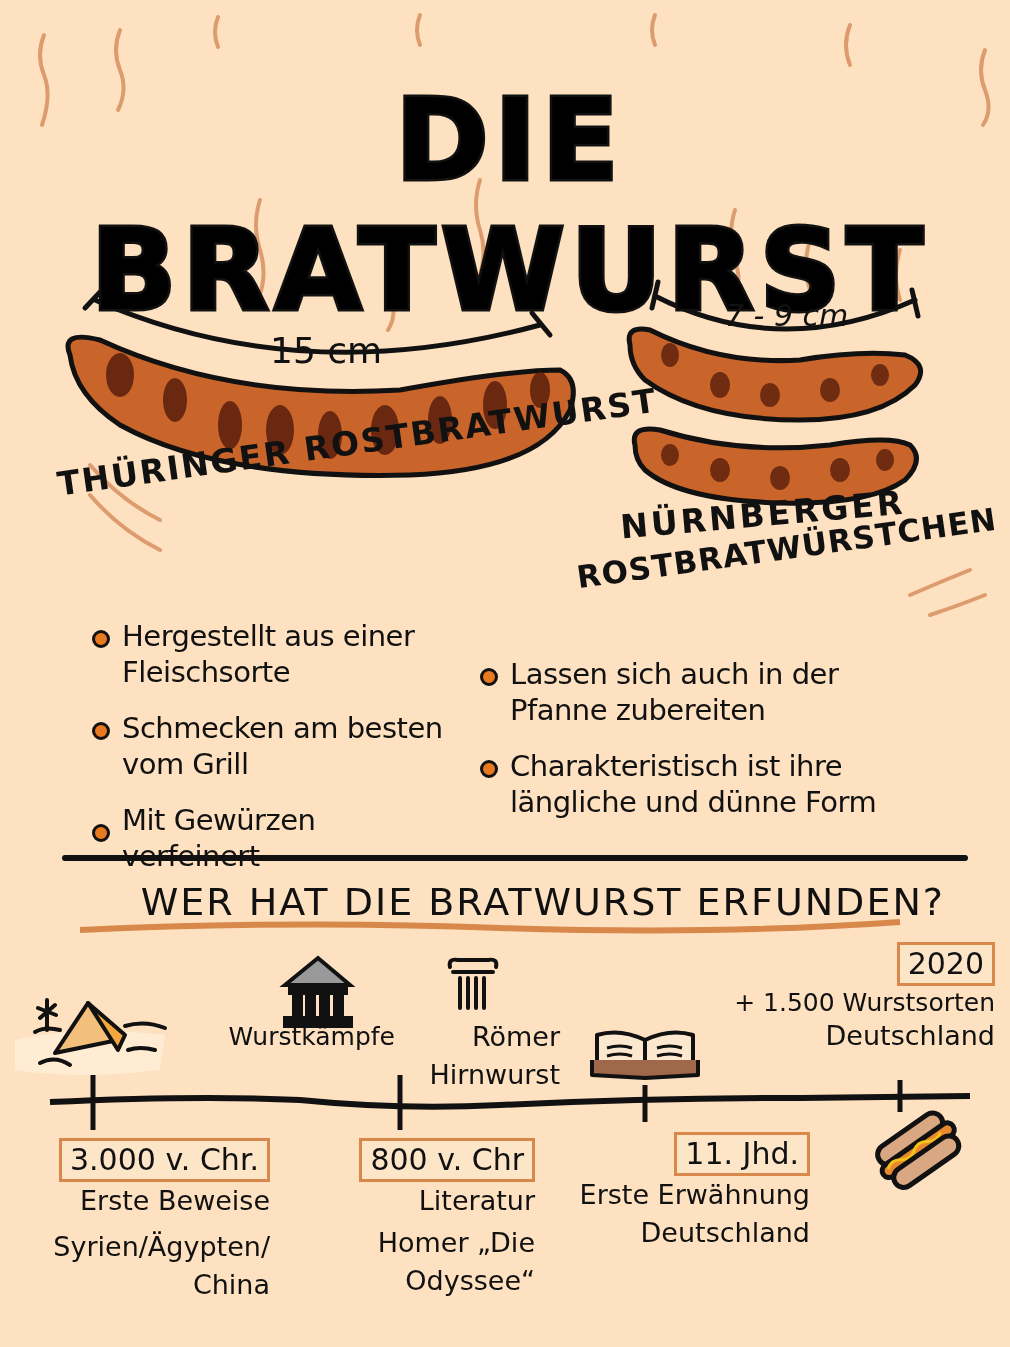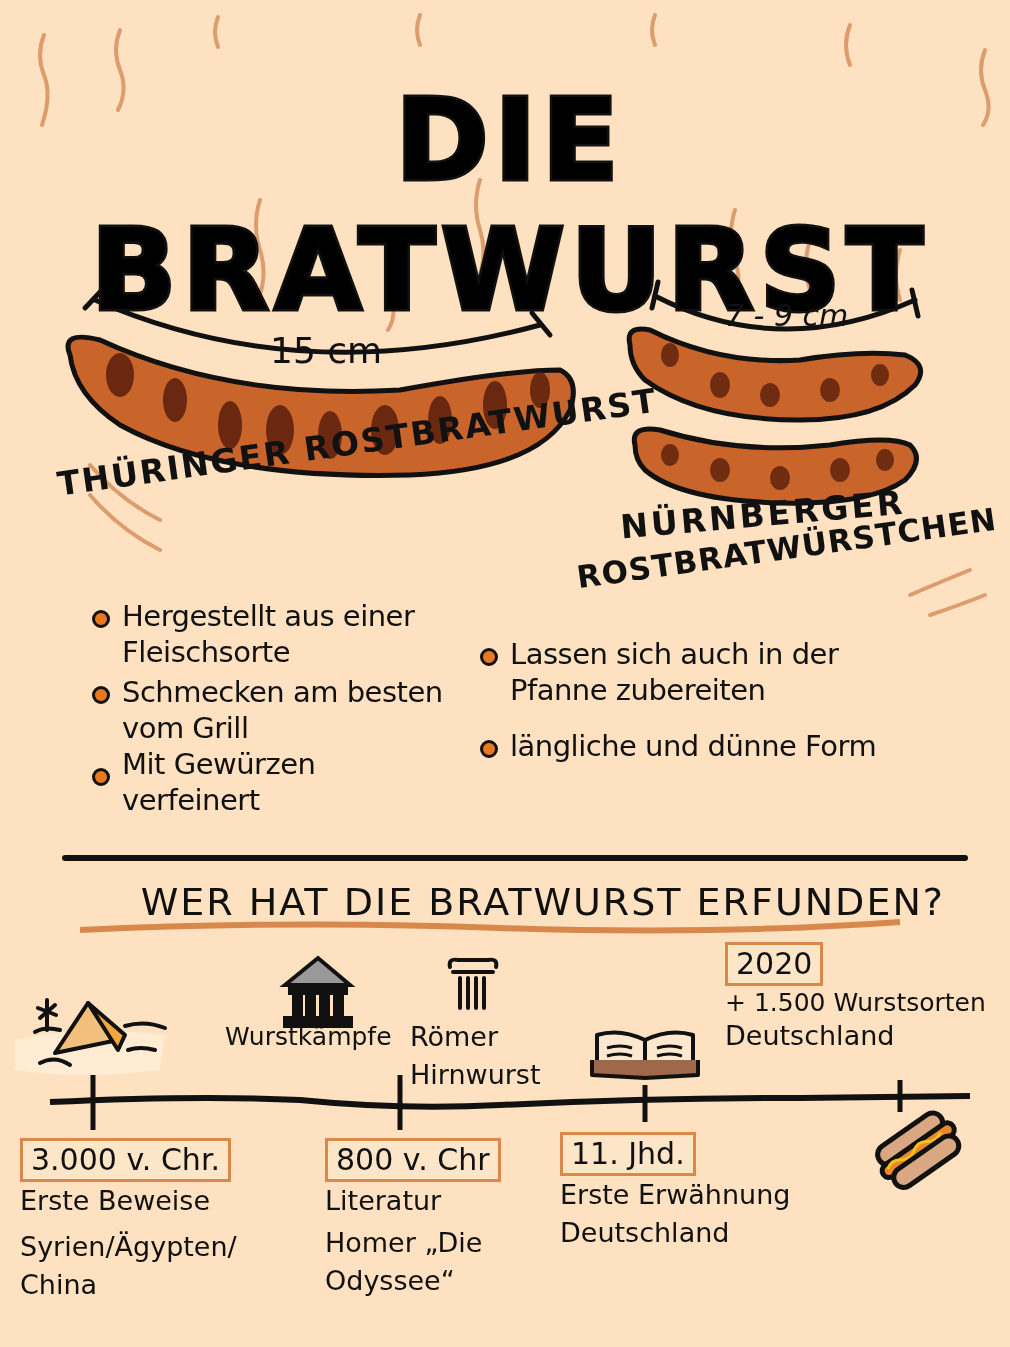--- a/index.html
+++ b/index.html
@@ -1,24 +1,24 @@
 <!DOCTYPE html>
 <html><head>
 <meta charset="utf-8">
 <style>
   html,body{margin:0;padding:0;}
   body{width:1010px;height:1347px;background:#fde1c0;position:relative;overflow:hidden;font-family:"DejaVu Sans",sans-serif;color:#111;}
   .abs{position:absolute;}
   .hand{font-family:"DejaVu Sans",sans-serif;color:#111;}
   svg{position:absolute;left:0;top:0;}
   .title-letter{font-family:"DejaVu Sans",sans-serif;font-weight:bold;}
-  .bullet{display:flex;align-items:flex-start;gap:12px;font-size:29px;line-height:36px;letter-spacing:-0.5px;}
+  .bullet{display:flex;align-items:flex-start;gap:12px;font-size:29px;line-height:36px;letter-spacing:-0.5px;margin-top:20px;}
   .dot{width:12px;height:12px;border-radius:50%;background:#e8791f;border:3px solid #111;flex:none;margin-top:12px;}
   .date-box{border:3px solid #d8884a;padding:0 8px;font-size:30px;line-height:38px;display:inline-block;background:rgba(255,240,220,0.3);}
-  .tl-text{font-size:27px;line-height:38px;text-align:left;}
+  .tl-text{font-size:27px;line-height:38px;text-align:right;}
 </style>
 </head>
 <body>
 
 <svg width="1010" height="1347">
   <g stroke="#d89060" stroke-width="4" fill="none" stroke-linecap="round" opacity="0.85">
     <path d="M44 35 q-8 20 0 40 q8 20 -2 50"></path>
     <path d="M120 30 q-8 20 0 40 q8 20 -2 40"></path>
     <path d="M218 17 q-6 15 0 30"></path>
     <path d="M420 15 q-6 15 0 30"></path>
@@ -177,20 +177,21 @@
   <div class="bullet" style="margin-bottom:20px;">
     <span class="dot"></span>
     <div>
         <div>Lassen sich auch in der</div>
         <div>Pfanne zubereiten</div>
       </div>
   </div>
   <div class="bullet">
     <span class="dot"></span>
     <div>
+        <div>Charakteristisch ist ihre</div>
         <div>längliche und dünne Form</div>
       </div>
   </div>
 </div>
 
 <div class="abs hand" style="left:85px;top:880px;width:860px;font-size:38px;letter-spacing:2px;text-align:right;">WER HAT DIE BRATWURST ERFUNDEN?</div>
 
 <div class="abs tl-text" style="left:225px;top:1018px;width:170px;">
   <div style="font-size:25px;">Wurstkämpfe</div>
 </div>

